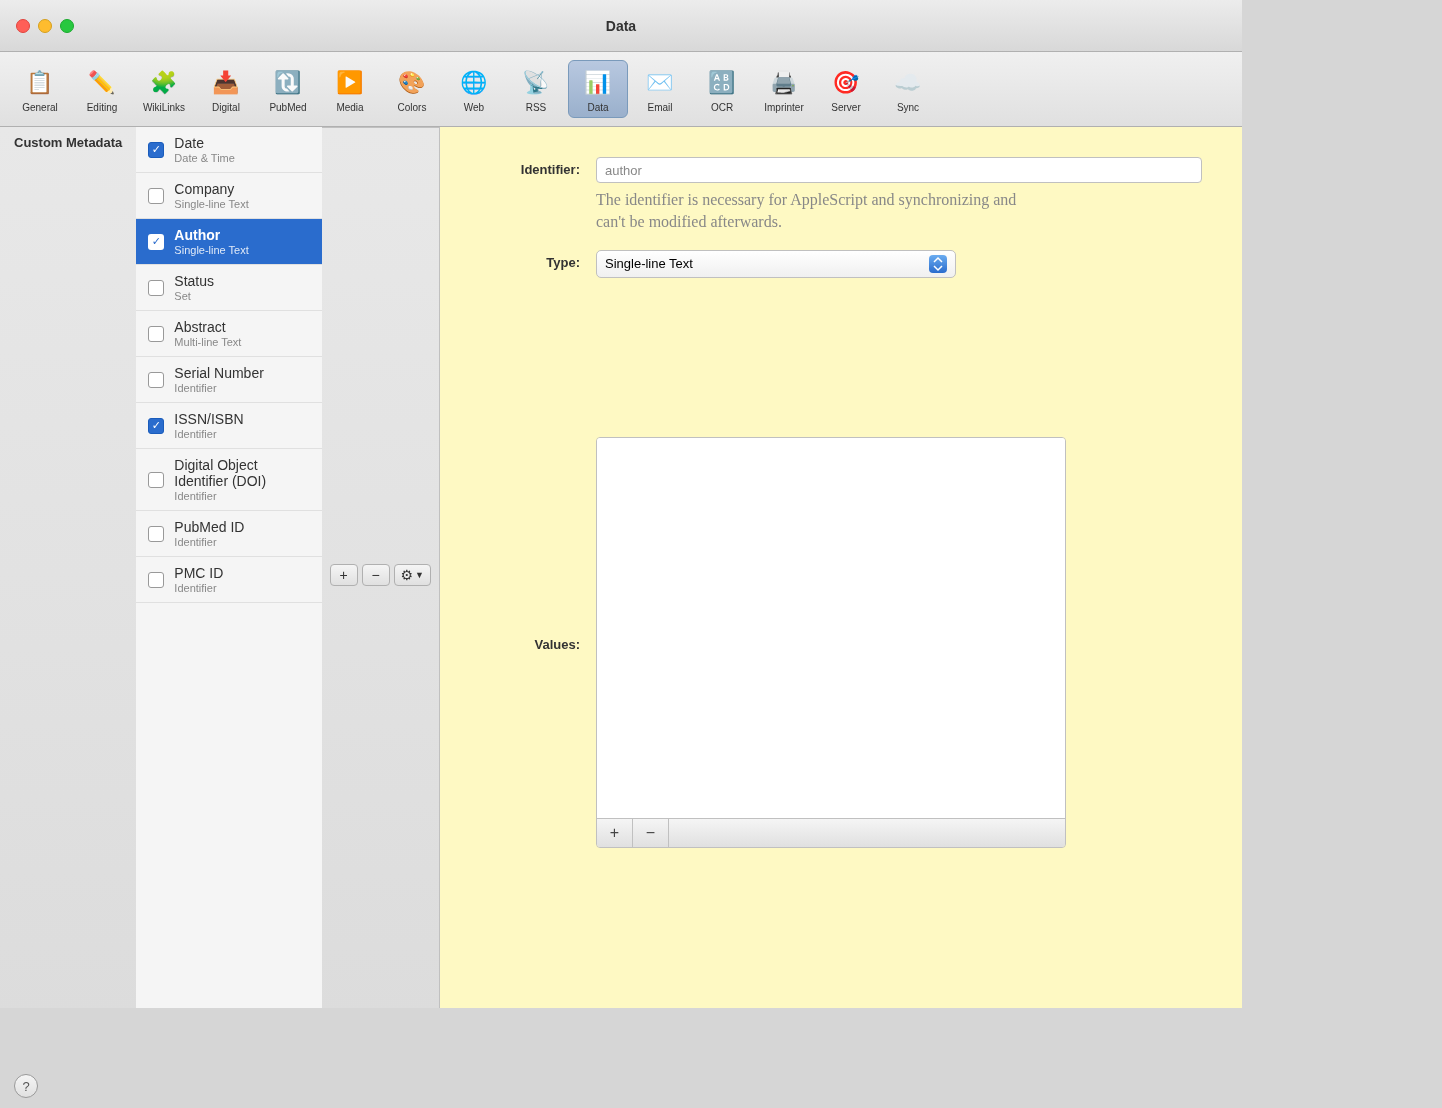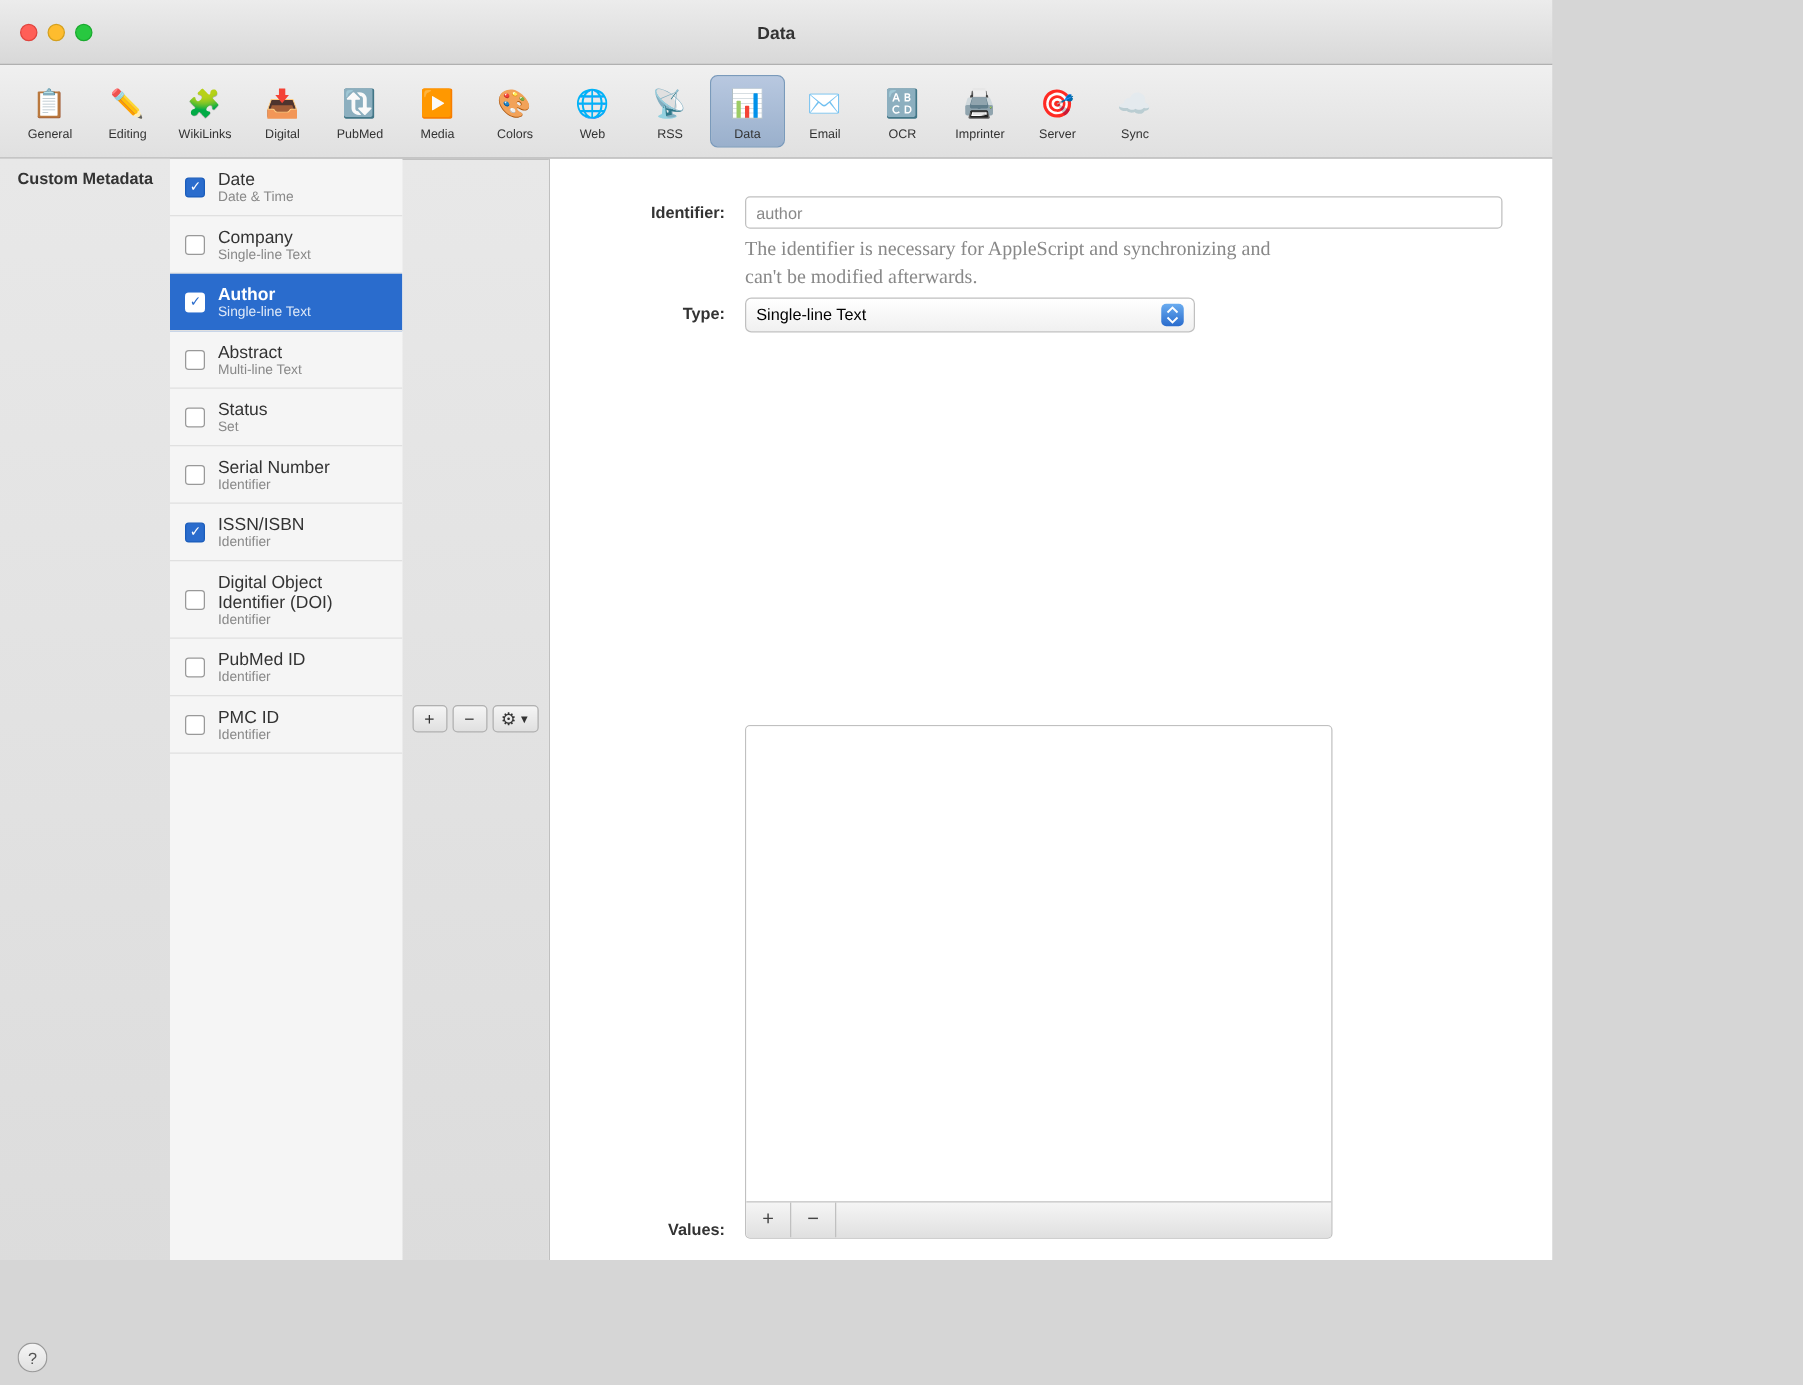--- a/index.html
+++ b/index.html
@@ -182,25 +182,25 @@
       display: flex;
       align-items: center;
       gap: 2px;
       padding: 0 6px;
       width: auto;
     }
 
     
     .right-panel {
       flex: 1;
-      background: #ffffff;
+      background: #fef9c3;
       padding: 30px 40px;
       display: flex;
       flex-direction: column;
-      gap: 4px;
+      gap: 16px;
     }
 
     .form-row {
       display: flex;
       align-items: flex-start;
       gap: 16px;
     }
     .form-label {
       font-size: 13px;
       font-weight: 600;
@@ -395,29 +395,29 @@
         <div class="list-item selected">
       <div class="checkbox checked">✓</div>
       <div class="item-info">
         <div class="item-name">Author</div>
         <div class="item-subtype">Single-line Text</div>
       </div>
     </div>
         <div class="list-item">
       <div class="checkbox "></div>
       <div class="item-info">
+        <div class="item-name">Status</div>
+        <div class="item-subtype">Set</div>
+      </div>
+    </div>
+        <div class="list-item">
+      <div class="checkbox "></div>
+      <div class="item-info">
         <div class="item-name">Abstract</div>
         <div class="item-subtype">Multi-line Text</div>
-      </div>
-    </div>
-        <div class="list-item">
-      <div class="checkbox "></div>
-      <div class="item-info">
-        <div class="item-name">Status</div>
-        <div class="item-subtype">Set</div>
       </div>
     </div>
         <div class="list-item">
       <div class="checkbox "></div>
       <div class="item-info">
         <div class="item-name">Serial Number</div>
         <div class="item-subtype">Identifier</div>
       </div>
     </div>
         <div class="list-item">
@@ -475,21 +475,21 @@
         <span>Single-line Text</span>
         <div class="select-arrow">
     <svg width="12" height="16" viewBox="0 0 12 16" fill="none">
       <path d="M2 6l4-4 4 4" stroke="white" stroke-width="1.5" fill="none"></path>
       <path d="M2 10l4 4 4-4" stroke="white" stroke-width="1.5" fill="none"></path>
     </svg>
   </div>
       </div>
     </div>
 
-    <div class="form-row" style="align-items: flex-end; flex: 1;">
+    <div class="form-row" style="align-items: center; flex: 1;">
       <div class="form-label">Values:</div>
       <div style="flex: 1; display: flex; flex-direction: column; border: 1px solid #c0c0c0; border-radius: 4px; overflow: hidden; max-width: 470px;">
         <div class="values-area"></div>
         <div class="values-footer">
           <div class="val-btn">+</div>
           <div class="val-btn">−</div>
           <div style="flex:1;"></div>
         </div>
       </div>
     </div>

